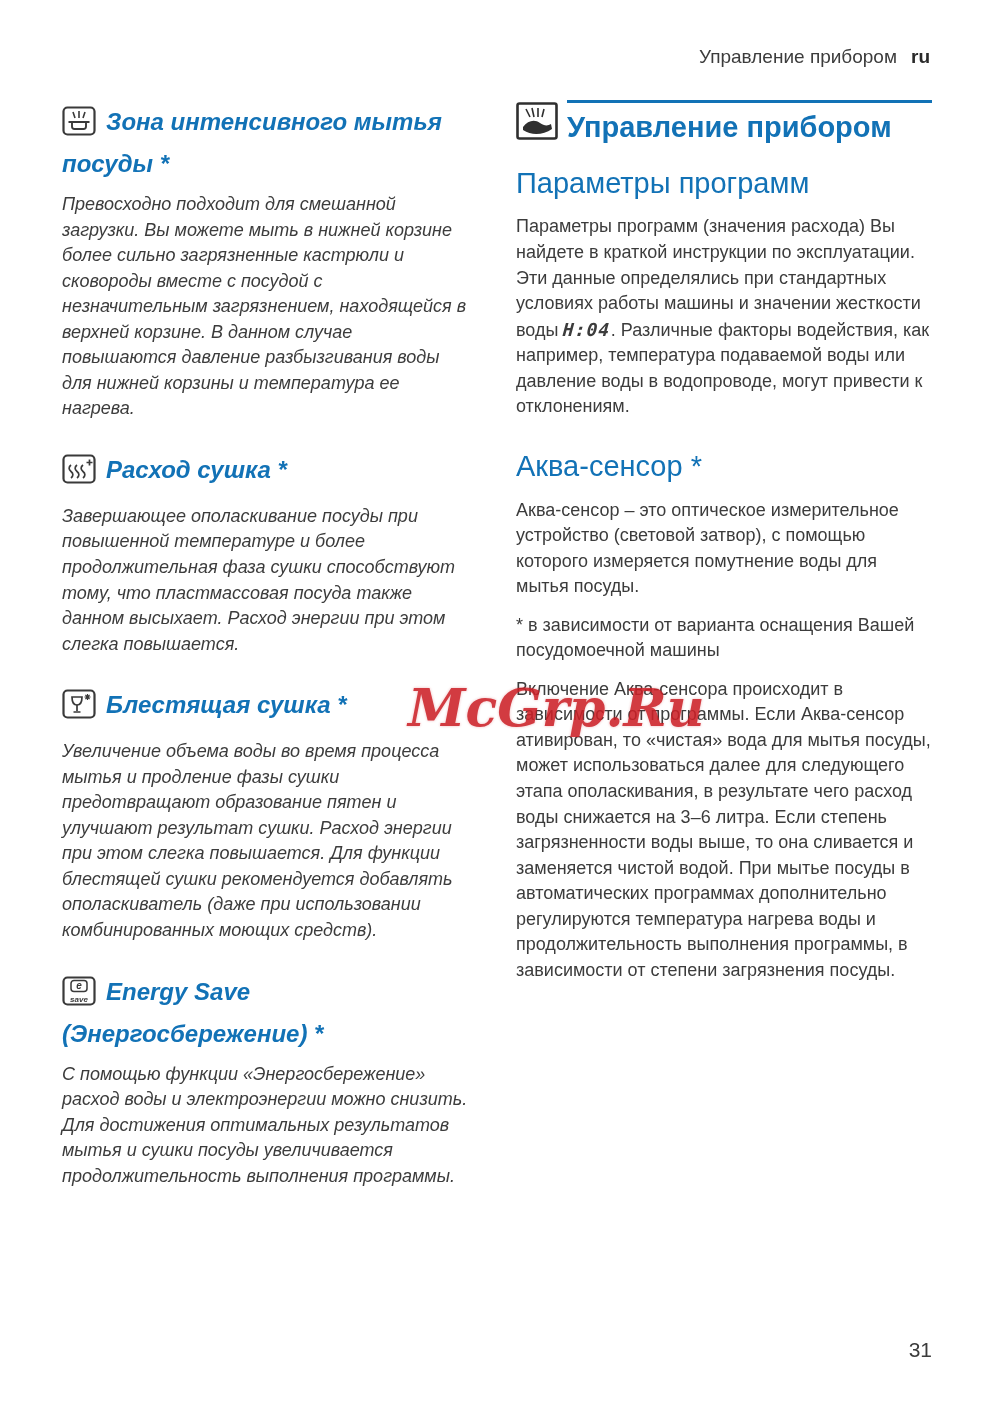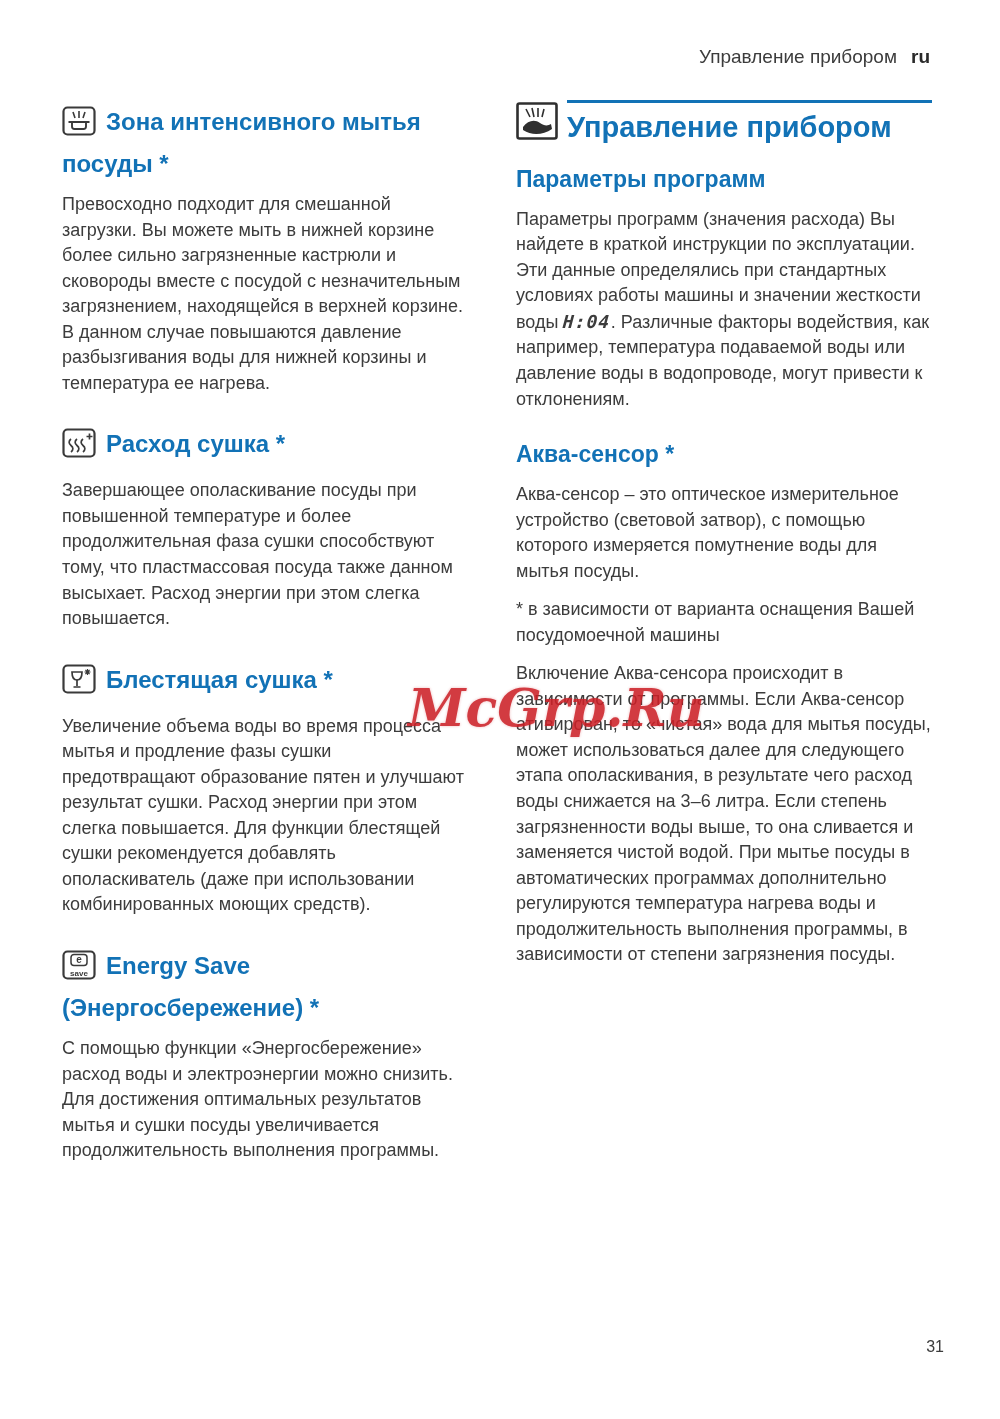--- a/index.html
+++ b/index.html
@@ -20,21 +20,21 @@
   }
   
   .page-header{
     position:absolute;top:46px;left:0;width:930px;
     text-align:right;font-size:19px;color:var(--body);
   }
   .page-header .lang{font-weight:bold;margin-left:14px;color:#2a2a2a;margin-top:41px;}
 
   
   .col{position:absolute;}
-  .col-left{left:62px;top:104px;width:406px;}
+  .col-left{left:62px;top:104px;width:406px;font-style:italic;}
   .col-right{left:516px;top:100px;width:416px;}
 
   
   h2.sec-title{
     color:var(--blue);font-size:24px;font-weight:bold;
     line-height:1.5;margin:30px 0 10px 0;
   }
   .col-left section:first-child h2.sec-title{margin-top:0;}
   .icon-box{display:inline-block;vertical-align:-6px;margin-right:10px;}
   p.body{font-size:18px;line-height:1.42;margin:0 0 13px 0;}
@@ -43,21 +43,21 @@
   
   .chapter-head{display:flex;align-items:flex-start;margin-bottom:20px;}
   .chapter-icon{margin-right:9px;margin-top:2px;flex:0 0 auto;}
   .chapter-title-block{flex:1;}
   .chapter-rule{height:3px;background:var(--blue);margin-bottom:7px;}
   h1.chapter-title{
     color:var(--blue);font-size:29px;font-weight:bold;
     margin:0;line-height:1.2;
   }
   h2.sub-title{
-    color:var(--blue);font-size:23px;font-weight:bold;
+    color:var(--blue);font-size:29px;font-weight:normal;
     margin:28px 0 12px 0;line-height:1.3;
   }
   h2.sub-title.first{margin-top:14px;}
 
   
   .digital{
     font-family:"DejaVu Sans Mono",monospace;
     font-weight:bold;font-style:italic;letter-spacing:1px;
     display:inline-block;transform:skewX(-4deg);
   }
@@ -68,22 +68,22 @@
     font-family:"DejaVu Serif",serif;
     font-style:italic;font-weight:bold;
     font-size:52px;line-height:1;
     color:var(--wm);opacity:.88;
     text-shadow:0 0 3px rgba(204,32,39,.35);
     pointer-events:none;
   }
 
   
   .page-number{
-    position:absolute;top:1338px;right:56px;
-    font-size:16px;color:var(--body);
+    position:absolute;top:1338px;right:68px;
+    font-size:21px;color:var(--body);
   }
 </style>
 </head>
 <body>
 
 <div class="page">
 
   <div class="page-header">
     <span>Управление прибором</span><span class="lang">ru</span>
   </div>

